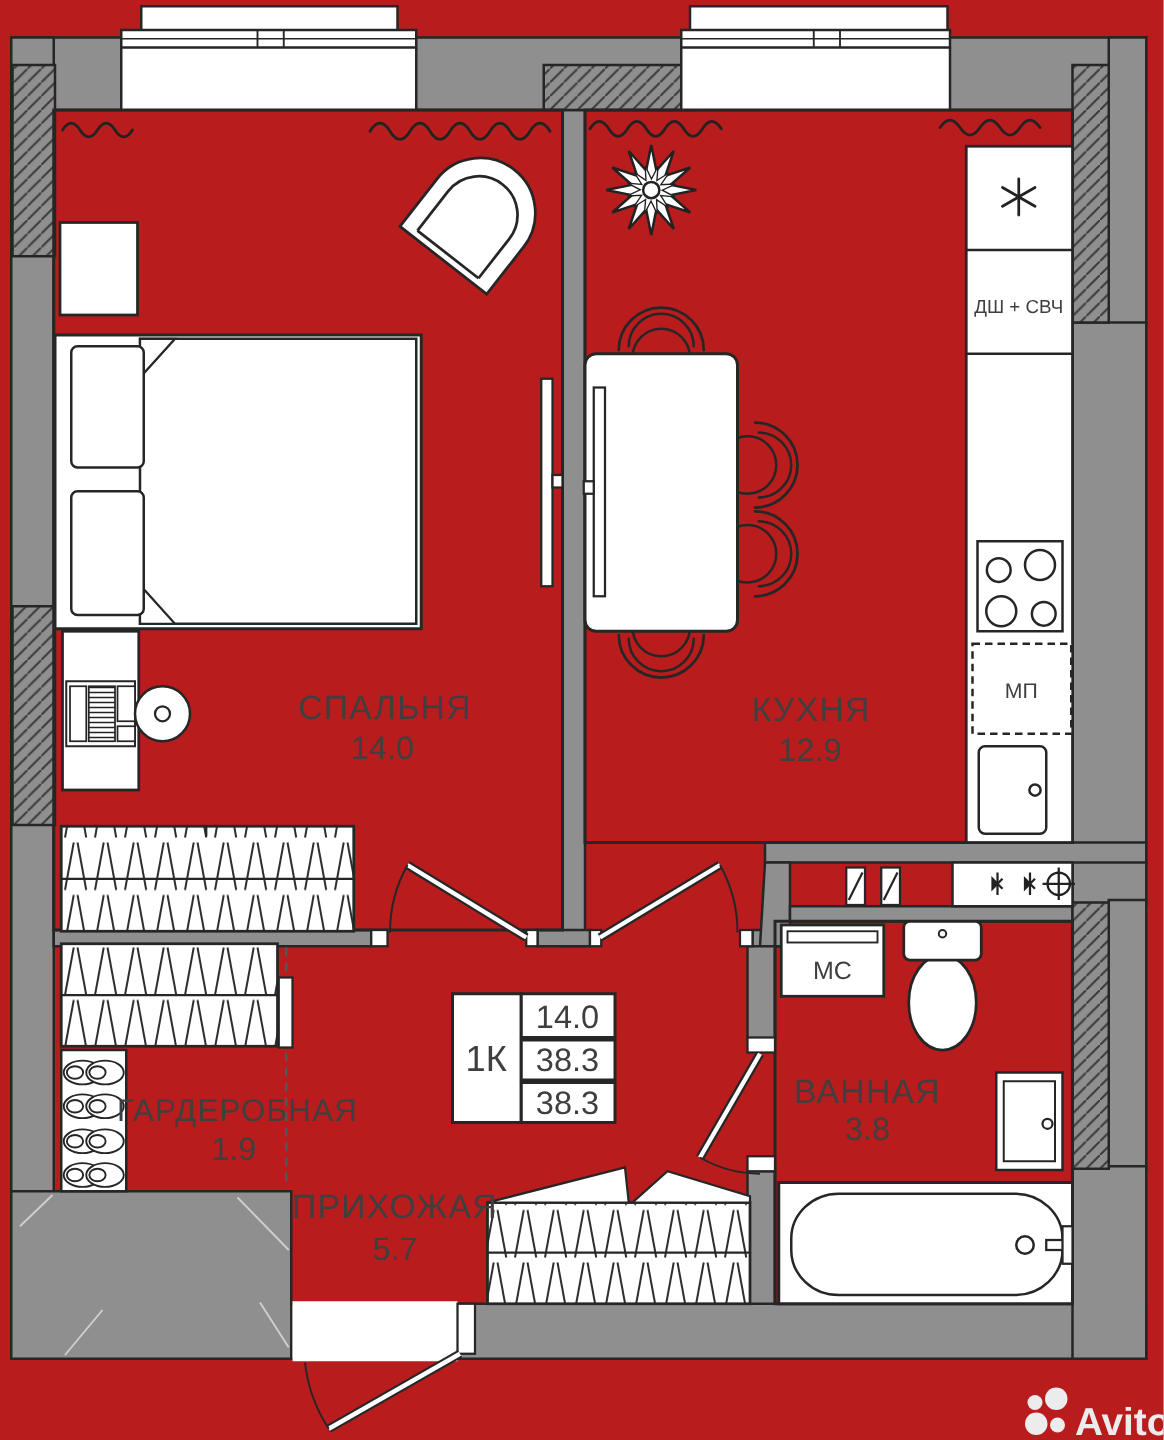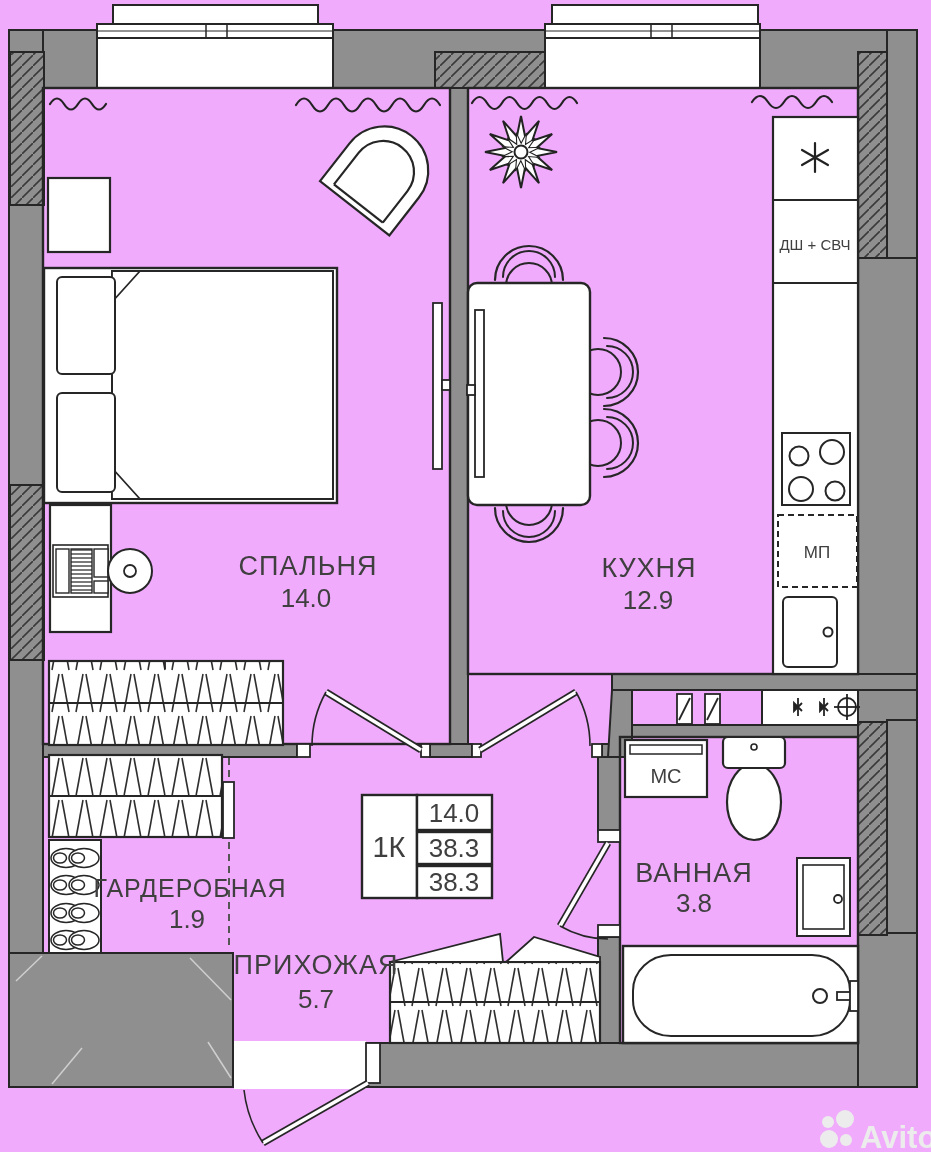--- a/index.html
+++ b/index.html
@@ -1,20 +1,20 @@
 <!DOCTYPE html>
 <html style="--wall: #8f8f8f; --line: #262626; --text: #3f3f3f; --watermark: #ececec;"><head>
 <meta charset="utf-8">
 <style>
   :root{
     --wall:#8f8f8f; --line:#262626; --text:#3f3f3f; --watermark:#ececec;
     --hatch:#3a3a3a; --joint:#cfcfcf;
   }
   html,body{margin:0;padding:0;background:#ffffff;}
-  .canvas{position:relative;width:931px;height:1152px;background:#f0abfc;overflow:hidden;
+  .canvas{position:relative;width:931px;height:1152px;background:#b91c1c;overflow:hidden;
           font-family:"Liberation Sans", sans-serif;text-align:right;}
   svg{position:absolute;left:0;top:0;}
   text{font-family:"Liberation Sans", sans-serif; fill:var(--text);}
   .room-name{font-size:27px;letter-spacing:1px;}
   .room-area{font-size:26px;}
   .small-label{font-size:15px;}
   .mid-label{font-size:17px;}
   .ms-label{font-size:20px;}
   .legend-type{font-size:29px;}
   .legend-num{font-size:26px;}

